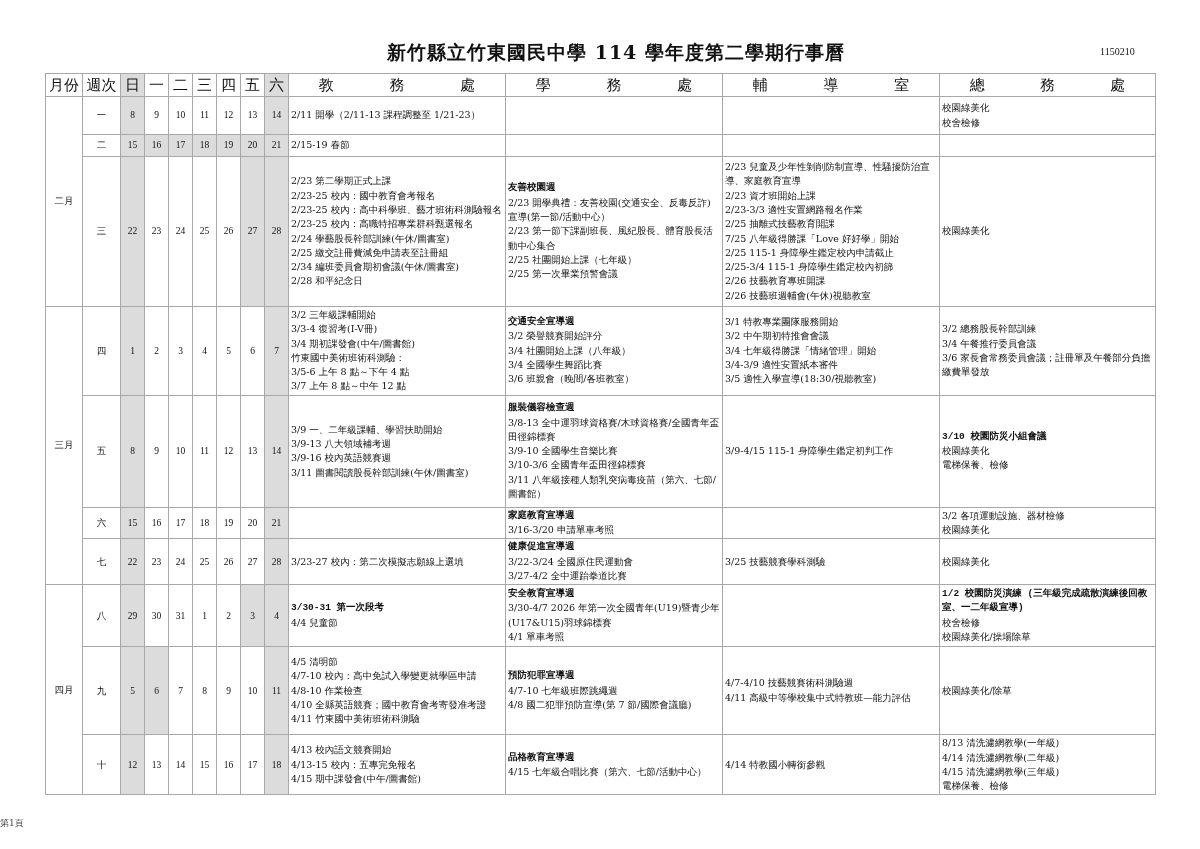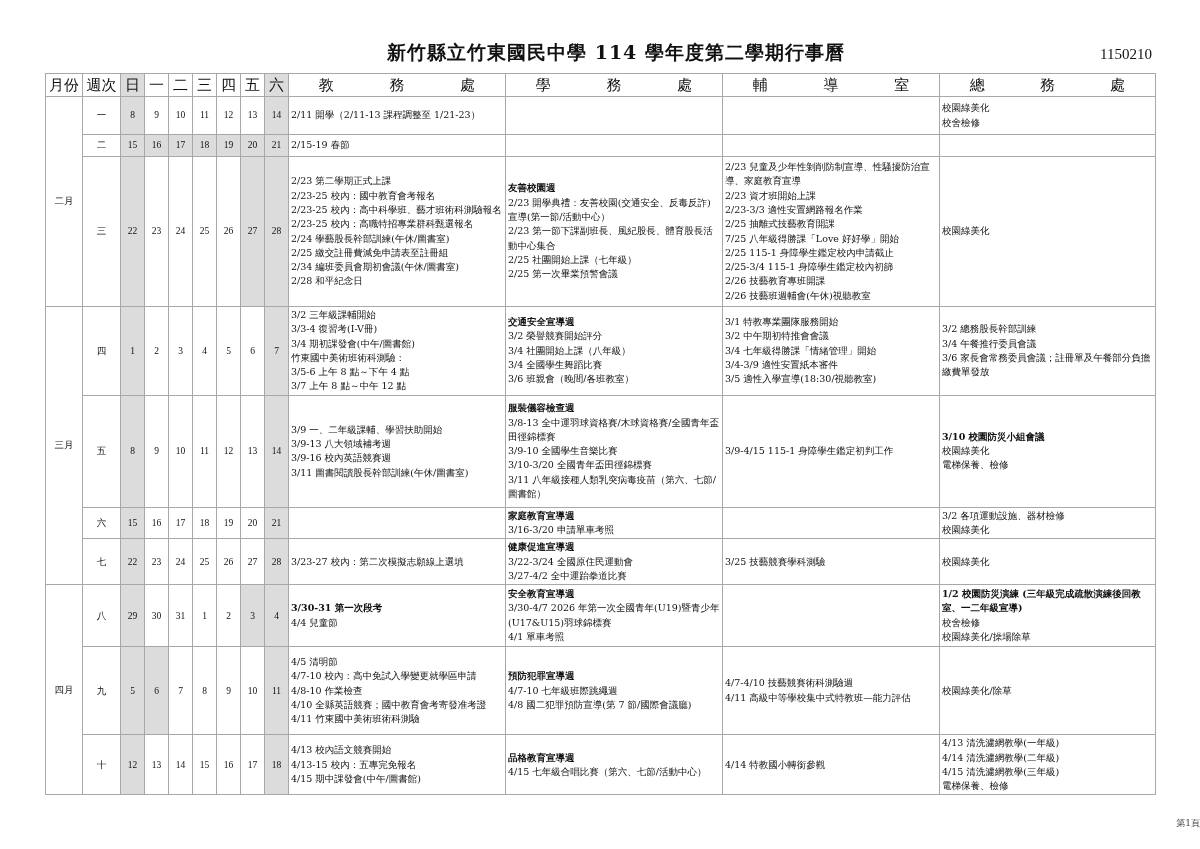--- a/index.html
+++ b/index.html
@@ -1,29 +1,29 @@
 <!DOCTYPE html>
 <html><head>
 <meta charset="utf-8">
 <style>
   html, body { margin:0; padding:0; background:#ffffff; }
   body { width:1200px; height:849px; position:relative; font-family:"DejaVu Serif","Liberation Serif",serif; color:#111; overflow:hidden; }
   .title { position:absolute; top:40px; left:16px; width:1200px; text-align:center; font-size:19px; font-weight:bold; letter-spacing:1px; }
-  .doc-code { position:absolute; top:46px; left:1100px; font-size:15px; font-family:"Liberation Serif",serif;text-align:right; }
+  .doc-code { position:absolute; top:46px; left:1100px; font-size:10px; font-family:"Liberation Serif",serif;text-align:right; }
   table.cal { position:absolute; top:73px; left:45px; width:1110px; border-collapse:collapse; table-layout:fixed; border:1.5px solid #555; }
   table.cal td, table.cal th { border:1px solid #a8a8a8; font-size:9.5px; line-height:14.3px; padding:1px 2px; vertical-align:middle; font-weight:normal; }
   table.cal th { height:20px; text-align:center; font-size:15px; }
   .c { text-align:center; }
   .wk { font-size:10px; }
   .shade { background:#dcdcdc; }
   .cell-lines div { white-space:normal; }
-  .b { font-weight:bold; }
+  .b { font-weight:bold;font-family:Liberation Mono, monospace; }
   .num { font-family:"Liberation Serif",serif; font-size:10px; }
   .month-sep td { border-top:1.5px solid #555; }
-  .footer { position:absolute; top:817px; left:0; width:1200px; text-align:right; font-size:9px; color:#444; }
+  .footer { position:absolute; top:817px; left:0; width:1200px; text-align:left; font-size:9px; color:#444; }
 </style>
 </head>
 <body>
 
 <div class="title">新竹縣立竹東國民中學 114 學年度第二學期行事曆</div>
 <div class="doc-code">1150210</div>
 
 <table class="cal">
   <colgroup>
     <col style="width:37px">
@@ -209,21 +209,21 @@
         <td class="cell-lines">
           <div>3/9 一、二年級課輔、學習扶助開始</div>
           <div>3/9-13 八大領域補考週</div>
           <div>3/9-16 校內英語競賽週</div>
           <div>3/11 圖書閱讀股長幹部訓練(午休/圖書室)</div>
         </td>
         <td class="cell-lines">
           <div class="b">服裝儀容檢查週</div>
           <div>3/8-13 全中運羽球資格賽/木球資格賽/全國青年盃田徑錦標賽</div>
           <div>3/9-10 全國學生音樂比賽</div>
-          <div>3/10-3/20 全國青年盃田徑錦標賽</div>
+          <div>3/10-3/6 全國青年盃田徑錦標賽</div>
           <div>3/11 八年級接種人類乳突病毒疫苗（第六、七節/圖書館）</div>
         </td>
         <td class="cell-lines">
           <div>3/9-4/15 115-1 身障學生鑑定初判工作</div>
         </td>
         <td class="cell-lines">
           <div class="b">3/10 校園防災小組會議</div>
           <div>校園綠美化</div>
           <div>電梯保養、檢修</div>
         </td>
@@ -342,21 +342,21 @@
           <div>4/15 期中課發會(中午/圖書館)</div>
         </td>
         <td class="cell-lines">
           <div class="b">品格教育宣導週</div>
           <div>4/15 七年級合唱比賽（第六、七節/活動中心）</div>
         </td>
         <td class="cell-lines">
           <div>4/14 特教國小轉銜參觀</div>
         </td>
         <td class="cell-lines">
-          <div>4/13 清洗濾網教學(一年級)</div>
+          <div>8/13 清洗濾網教學(一年級)</div>
           <div>4/14 清洗濾網教學(二年級)</div>
           <div>4/15 清洗濾網教學(三年級)</div>
           <div>電梯保養、檢修</div>
         </td>
       </tr>
     </tbody>
 </table>
 
 <div class="footer">第1頁</div>
 

